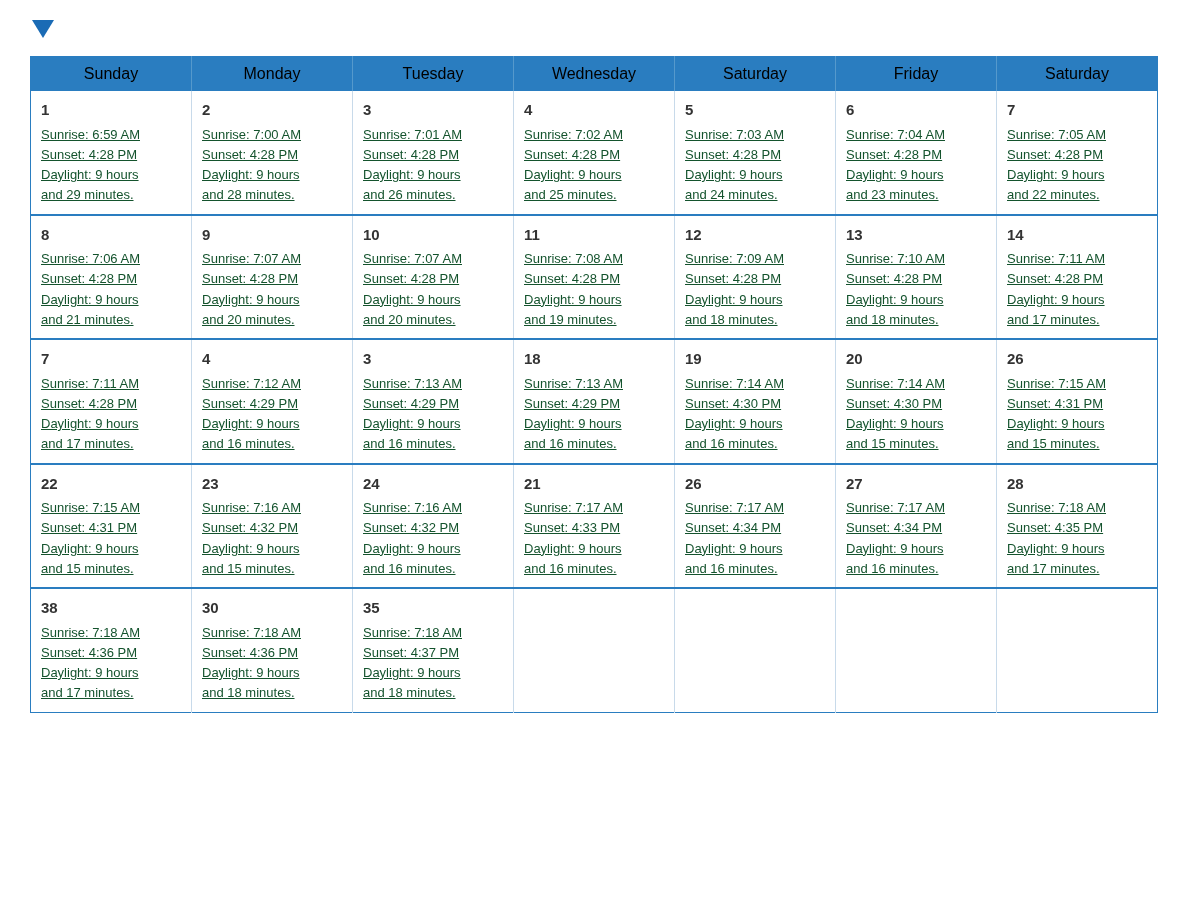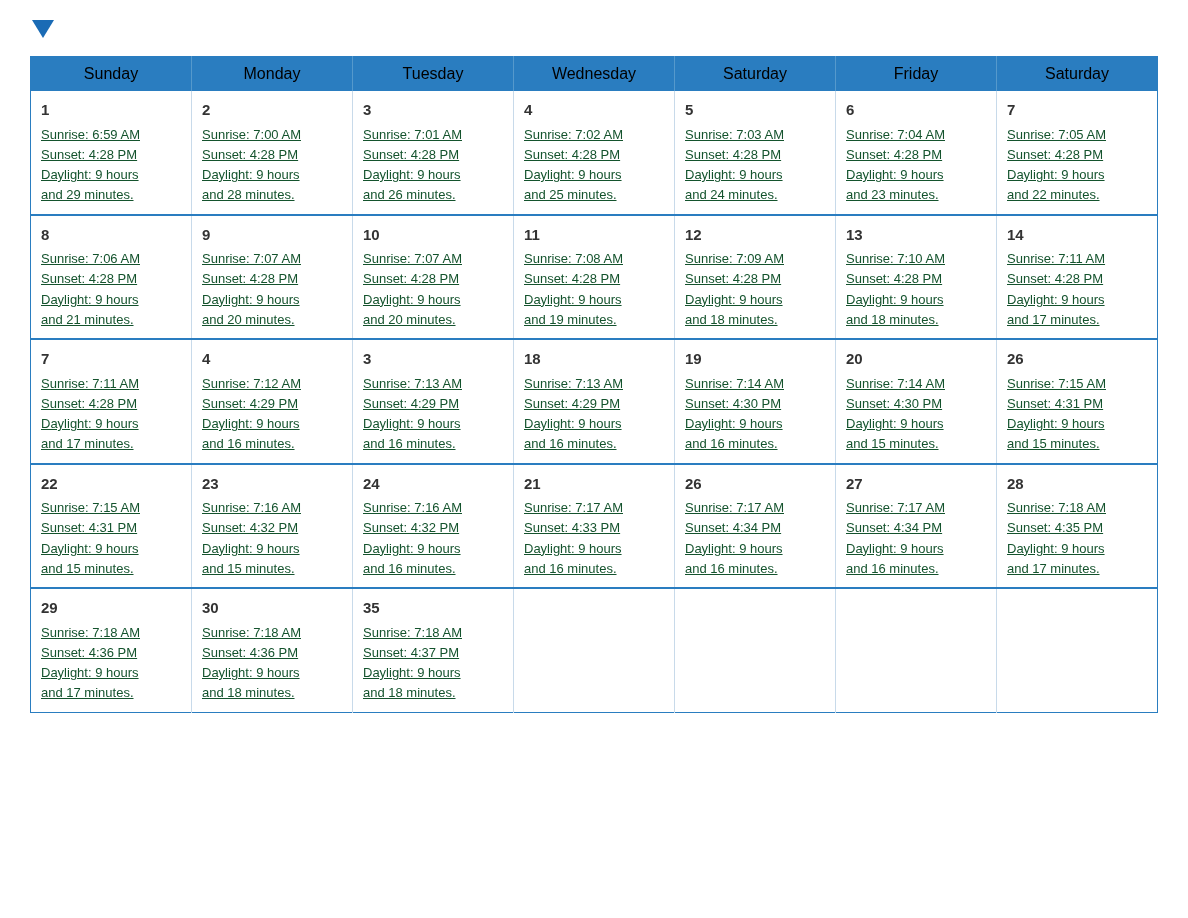--- a/index.html
+++ b/index.html
@@ -392,21 +392,21 @@
         <span class="day-info">
           Sunrise: 7:18 AM<br>
           Sunset: 4:35 PM<br>
           Daylight: 9 hours<br>
           and 17 minutes.
         </span>
       </td>
       </tr>
       <tr>
         <td>
-        <span class="day-number">29</span>
+        <span class="day-number">38</span>
         <span class="day-info">
           Sunrise: 7:18 AM<br>
           Sunset: 4:36 PM<br>
           Daylight: 9 hours<br>
           and 17 minutes.
         </span>
       </td>
         <td>
         <span class="day-number">30</span>
         <span class="day-info">

